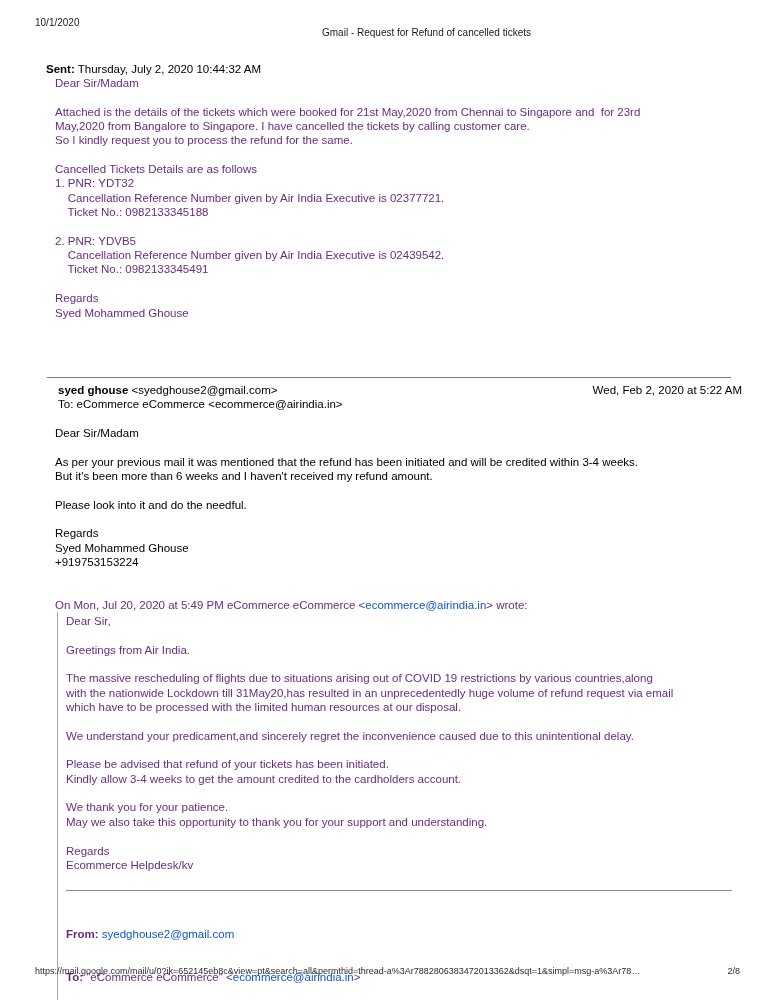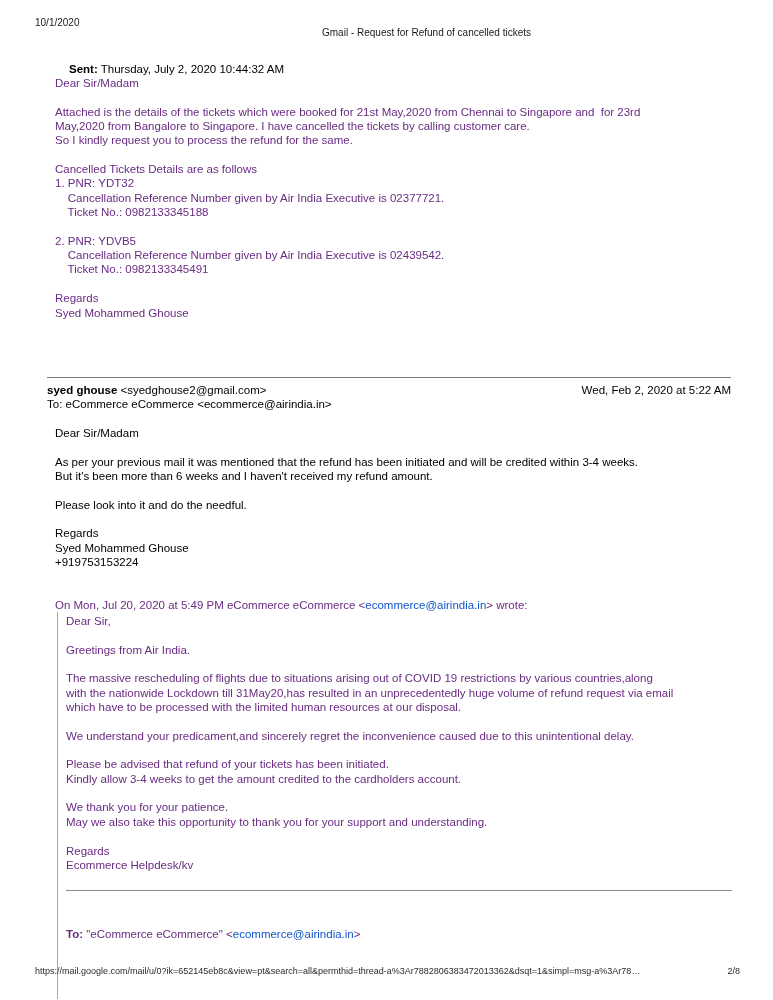--- a/index.html
+++ b/index.html
@@ -10,38 +10,38 @@
     font-size:11.5px; line-height:14.35px; color:#000;
   }
   .abs { position:absolute; }
   .pre { white-space:pre; }
   .small { font-size:10px; line-height:12px; color:#1a1a1a; }
   .tiny  { font-size:9px;  line-height:11px; color:#2a2a2a; }
   .purple { color:#692b82; }
   .link { color:#1155cc; text-decoration:none; cursor:pointer;text-align:center; }
   .b { font-weight:bold; }
   .rule { height:1px; background:#7d7d7d; }
-  .m2head { width:684px; }
+  .m2head { width:684px;margin-left:11px; }
   .m2row1 { display:flex; justify-content:space-between; }
   .quote {
     border-left:1px solid #a8a8a8;
     padding-left:8px; padding-top:2px; width:666px;
   }
   .quote-hr { border:none; height:1px; background:#8b8b8b; margin:18px 0 7px 0; }
   .footer { display:flex; justify-content:space-between; width:705px; }
 </style>
 </head>
 <body>
 
 <div class="page">
 
   <div class="abs small" style="left:35px; top:17px;">10/1/2020</div>
   <div class="abs small" style="left:322px; top:27px;">Gmail - Request for Refund of cancelled tickets</div>
 
-  <div class="abs pre" style="left:69px; top:33px;">
+  <div class="abs pre" style="left:46px; top:33px;">
     <div><span class="b">Sent:</span><span> Thursday, July 2, 2020 10:44:32 AM</span></div>
   </div>
 
   <div class="abs pre purple" style="left:55px; top:76px;">Dear Sir/Madam
 
 Attached is the details of the tickets which were booked for 21st May,2020 from Chennai to Singapore and  for 23rd
 May,2020 from Bangalore to Singapore. I have cancelled the tickets by calling customer care.
 So I kindly request you to process the refund for the same.
 
 Cancelled Tickets Details are as follows
@@ -93,20 +93,21 @@
 Please be advised that refund of your tickets has been initiated.
 Kindly allow 3-4 weeks to get the amount credited to the cardholders account.
 
 We thank you for your patience.
 May we also take this opportunity to thank you for your support and understanding.
 
 Regards
 Ecommerce Helpdesk/kv</div>
     <hr class="quote-hr">
     <div class="pre purple">
+      <div><span class="b">From:</span><span> </span><a class="link">syedghouse2@gmail.com</a></div>
       <div><span class="b">To:</span><span> "eCommerce eCommerce" &lt;</span><a class="link">ecommerce@airindia.in</a><span>&gt;</span></div>
       
       
     </div>
   </div>
 
   <div class="abs footer tiny" style="left:35px; top:966px;">
     <span>https://mail.google.com/mail/u/0?ik=652145eb8c&amp;view=pt&amp;search=all&amp;permthid=thread-a%3Ar7882806383472013362&amp;dsqt=1&amp;simpl=msg-a%3Ar78…</span>
     <span>2/8</span>
   </div>

